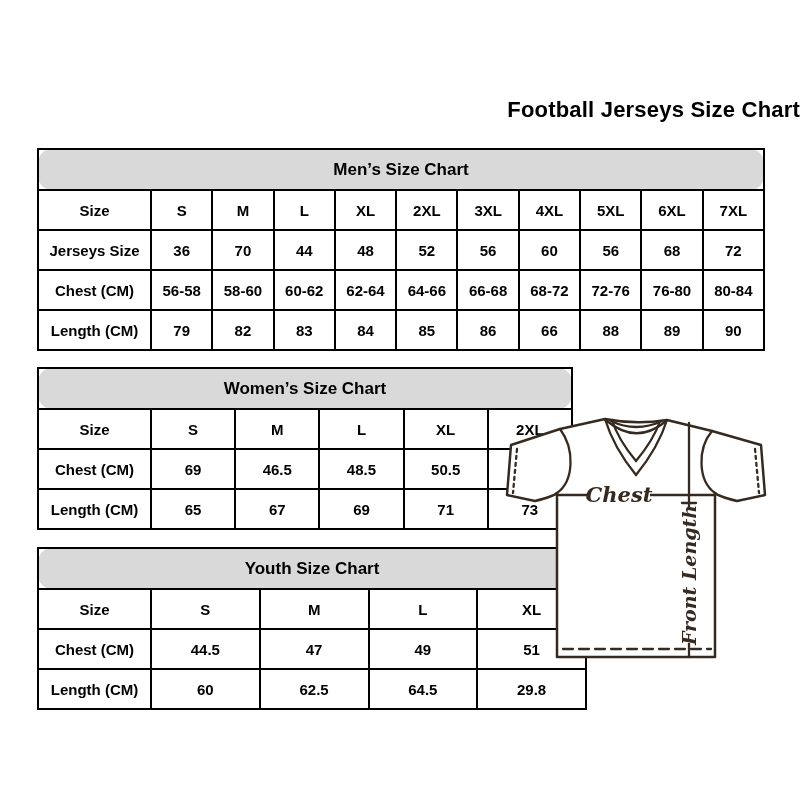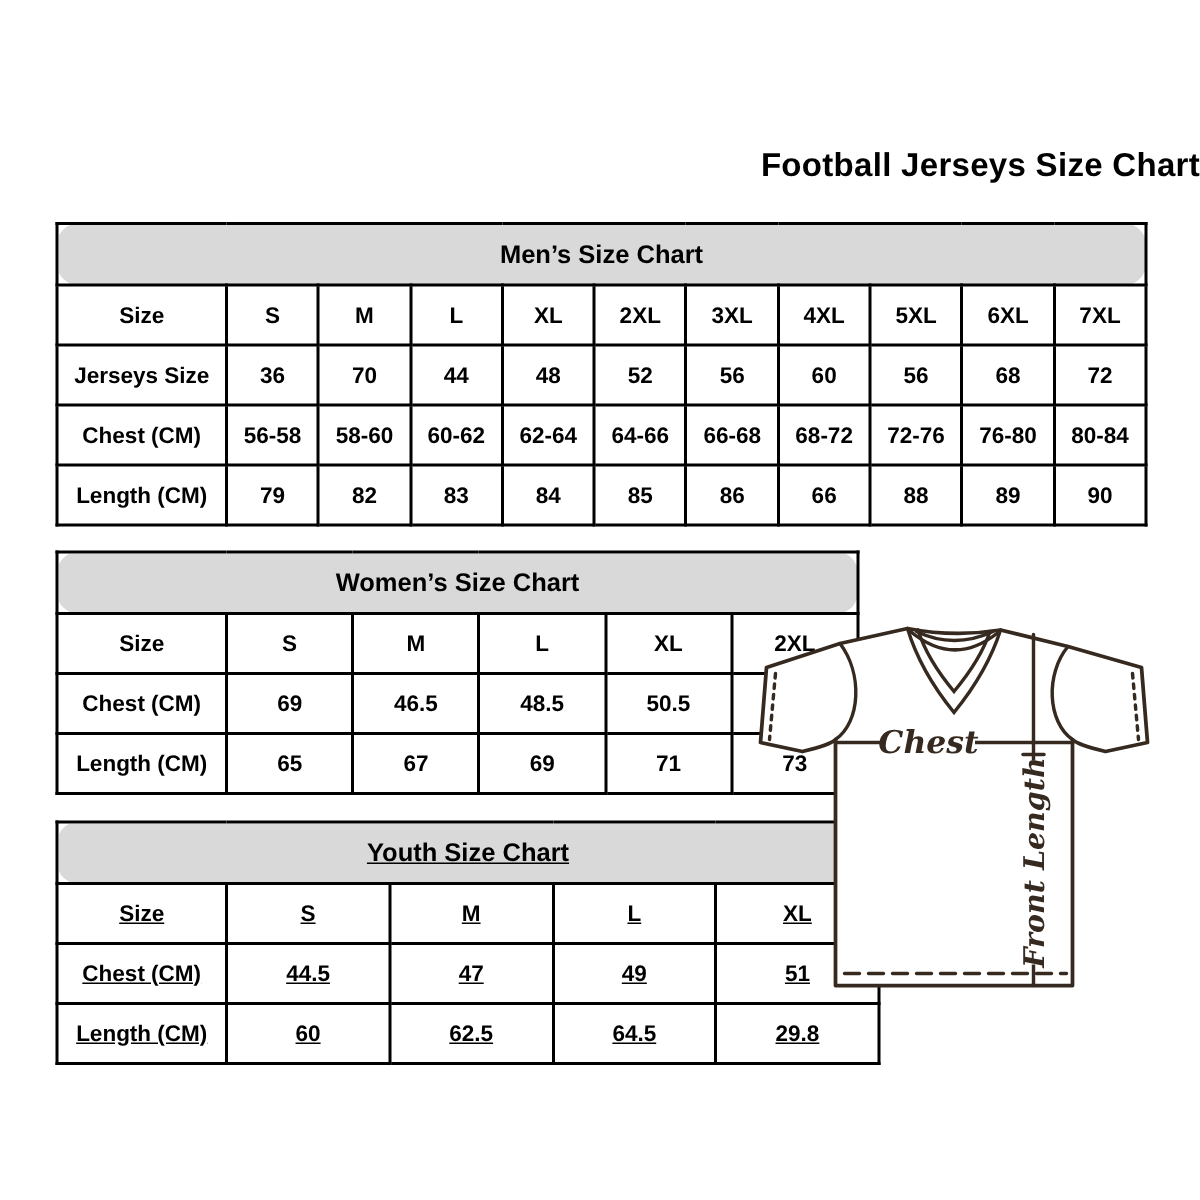--- a/index.html
+++ b/index.html
@@ -22,21 +22,21 @@
     position:absolute;top:97px;left:0;width:800px;
     text-align:right;font-size:22px;font-weight:bold;color:var(--text);
     letter-spacing:.2px;
   }
   table{
     position:absolute;border-collapse:collapse;table-layout:fixed;
     background:#fff;
   }
   #men-table{left:37px;top:148px;width:728px;}
   #women-table{left:37px;top:367px;width:536px;padding-left:34px;}
-  #youth-table{left:37px;top:547px;width:550px;text-decoration:underline;}
+  #youth-table{left:37px;top:547px;width:550px;}
   th,td{
     border:2px solid var(--border);
     text-align:center;vertical-align:middle;
     font-weight:bold;font-size:15px;color:var(--text);
     height:40px;background:#fff;overflow:hidden;white-space:nowrap;
   }
   th.table-title{
     background:var(--header-bg);
     font-size:17px;height:41px;border-radius:14px;
   }

